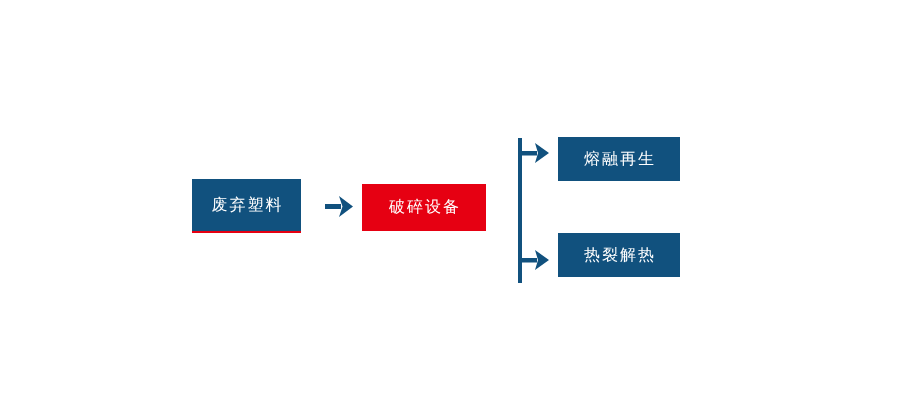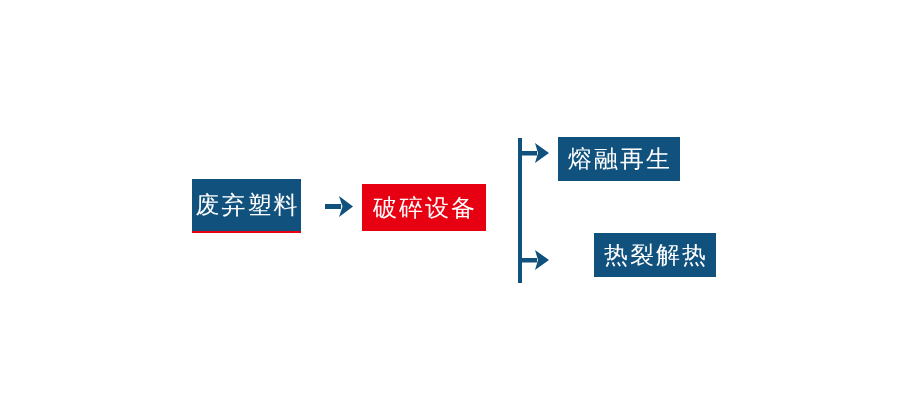--- a/index.html
+++ b/index.html
@@ -14,21 +14,21 @@
     background: #ffffff;
     overflow: hidden;
     font-family: "DejaVu Sans", "Liberation Sans", sans-serif;
   }
   .node {
     position: absolute;
     display: flex;
     align-items: center;
     justify-content: center;
     color: #ffffff;
-    font-size: 24px;
+    font-size: 16px;
     font-weight: 400;
     letter-spacing: 2px;
     text-indent: 2px;
     white-space: nowrap;
     box-sizing: border-box;
   }
   .node-blue { background: #11517e; }
   .node-red  { background: #e60012; }
 
   .node-source {
@@ -39,21 +39,21 @@
   .node-process {
     left: 362px; top: 184px;
     width: 124px; height: 47px;
   }
   .node-branch-top {
     left: 558px; top: 137px;
     width: 122px; height: 44px;
   }
   .node-branch-bottom {
     left: 558px; top: 233px;
-    width: 122px; height: 44px; margin-left: 36px;
+    width: 122px; height: 44px;
   }
 
   .arrow-svg { position: absolute; display: block; }
   .arrow-main        { left: 325px; top: 196px; }
   .arrow-branch-top  { left: 520px; top: 143px; }
   .arrow-branch-bot  { left: 520px; top: 250px; }
 
   .branch-line {
     position: absolute;
     left: 518px; top: 138px;

